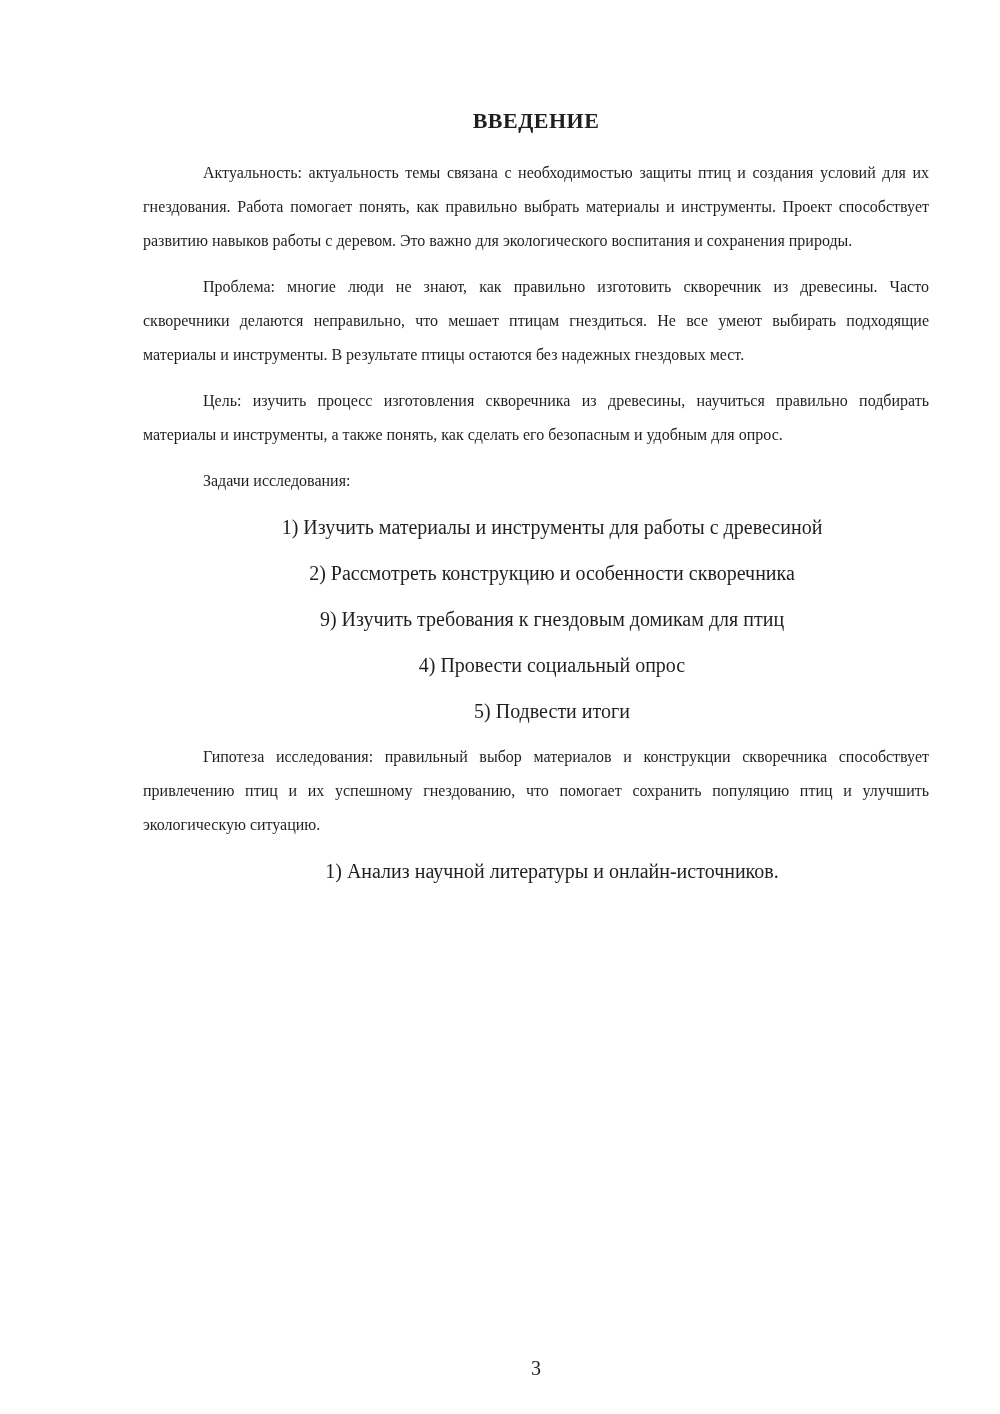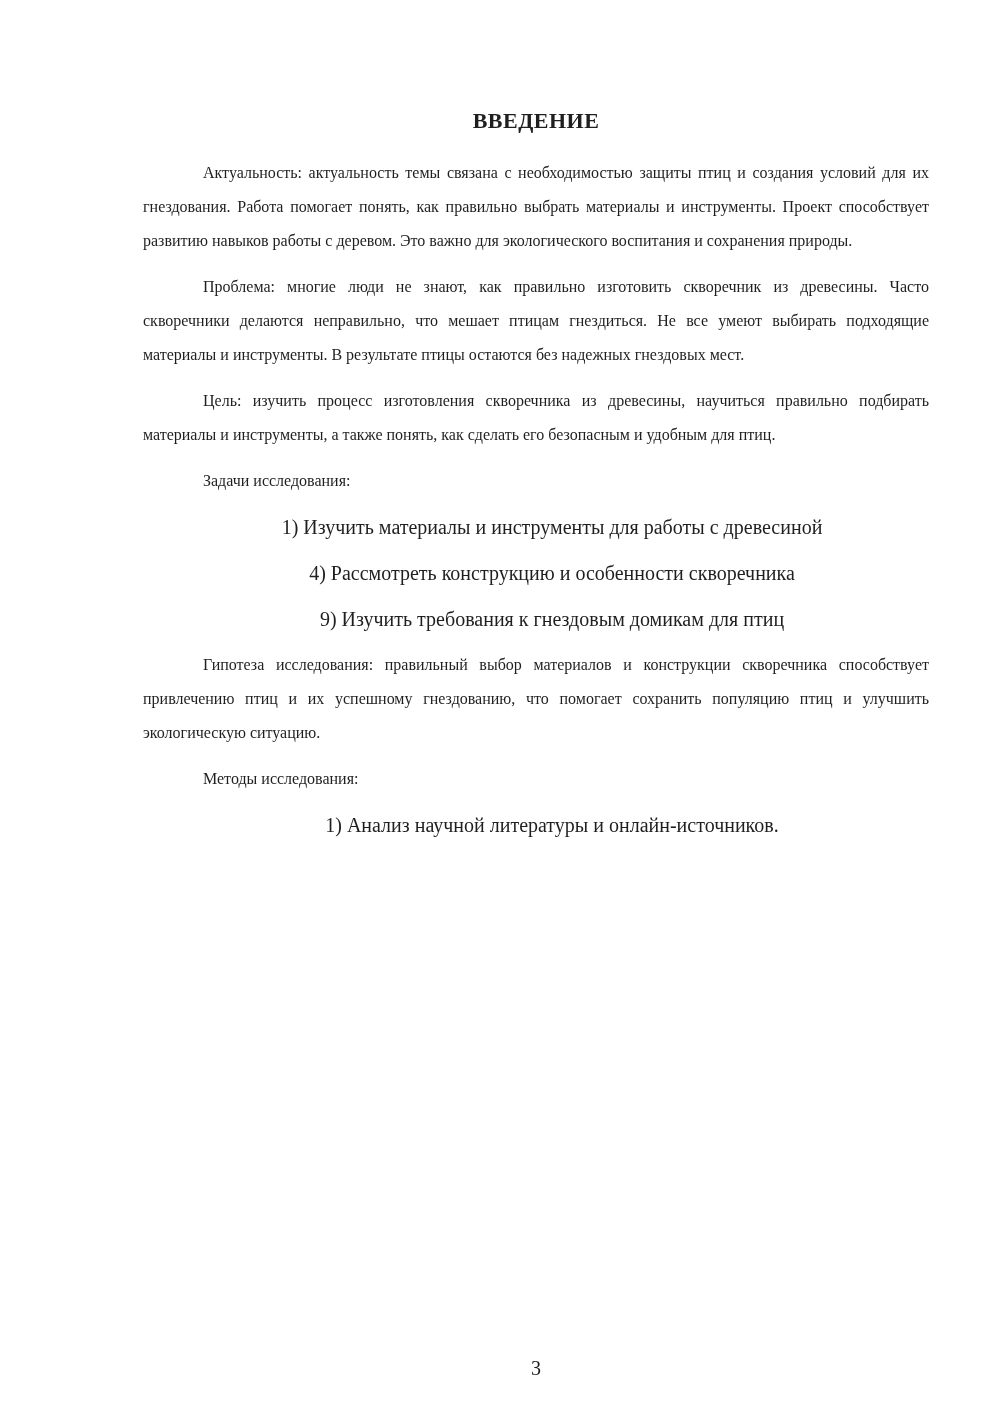--- a/index.html
+++ b/index.html
@@ -56,35 +56,36 @@
 <body>
 
 <div class="page">
 
   <h1 class="doc-title">ВВЕДЕНИЕ</h1>
 
   <p class="para">Актуальность: актуальность темы связана с необходимостью защиты птиц и создания условий для их гнездования. Работа помогает понять, как правильно выбрать материалы и инструменты. Проект способствует развитию навыков работы с деревом. Это важно для экологического воспитания и сохранения природы.</p>
 
   <p class="para">Проблема: многие люди не знают, как правильно изготовить скворечник из древесины. Часто скворечники делаются неправильно, что мешает птицам гнездиться. Не все умеют выбирать подходящие материалы и инструменты. В результате птицы остаются без надежных гнездовых мест.</p>
 
-  <p class="para">Цель: изучить процесс изготовления скворечника из древесины, научиться правильно подбирать материалы и инструменты, а также понять, как сделать его безопасным и удобным для птиц.</p>
+  <p class="para">Цель: изучить процесс изготовления скворечника из древесины, научиться правильно подбирать материалы и инструменты, а также понять, как сделать его безопасным и удобным для опрос.</p>
 
   <p class="para">Задачи исследования:</p>
 
   <p class="list-item">1) Изучить материалы и инструменты для работы с древесиной</p>
 
-  <p class="list-item">4) Рассмотреть конструкцию и особенности скворечника</p>
+  <p class="list-item">2) Рассмотреть конструкцию и особенности скворечника</p>
 
   <p class="list-item">9) Изучить требования к гнездовым домикам для птиц</p>
 
+  <p class="list-item">4) Провести социальный опрос</p>
 
+  <p class="list-item">5) Подвести итоги</p>
 
 
 
   <p class="para">Гипотеза исследования: правильный выбор материалов и конструкции скворечника способствует привлечению птиц и их успешному гнездованию, что помогает сохранить популяцию птиц и улучшить экологическую ситуацию.</p>
 
-  <p class="para">Методы исследования:</p>
 
   <p class="list-item">1) Анализ научной литературы и онлайн-источников.</p>
 
   <div class="page-number">3</div>
 
 </div>
 
 </body></html>

